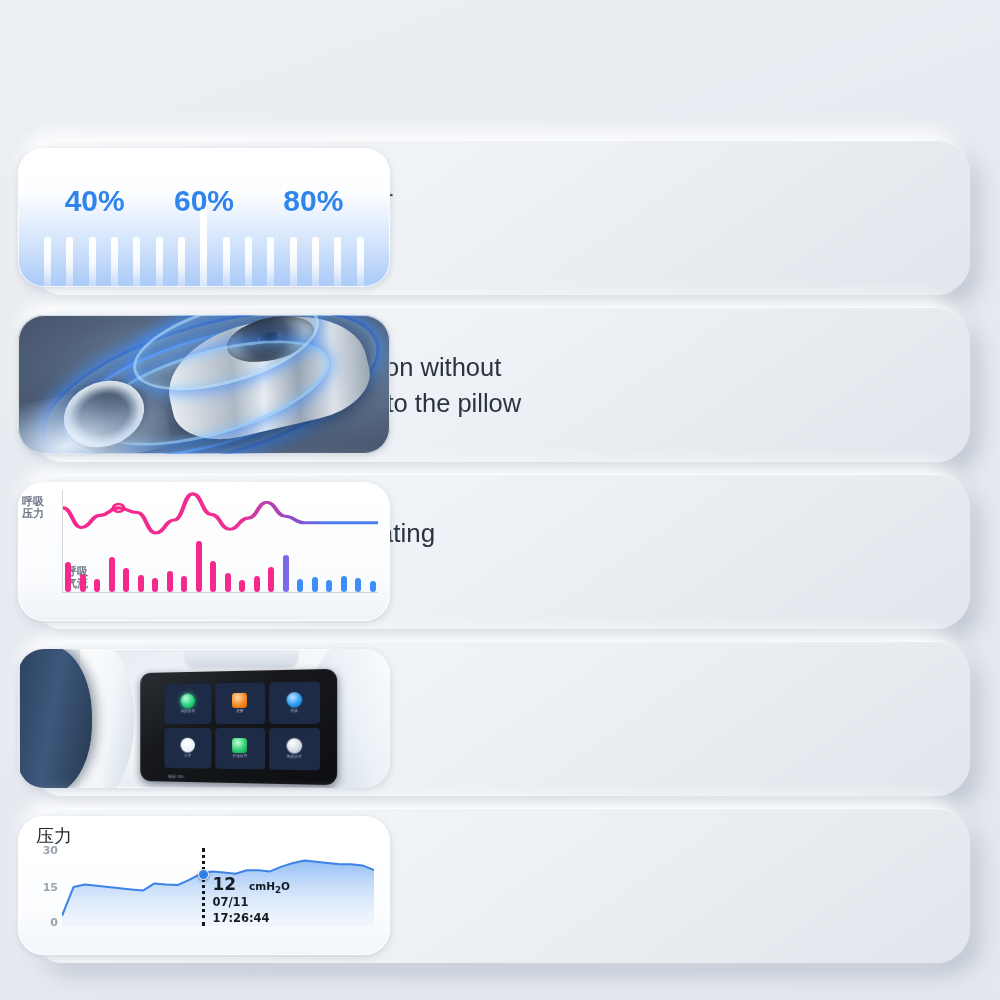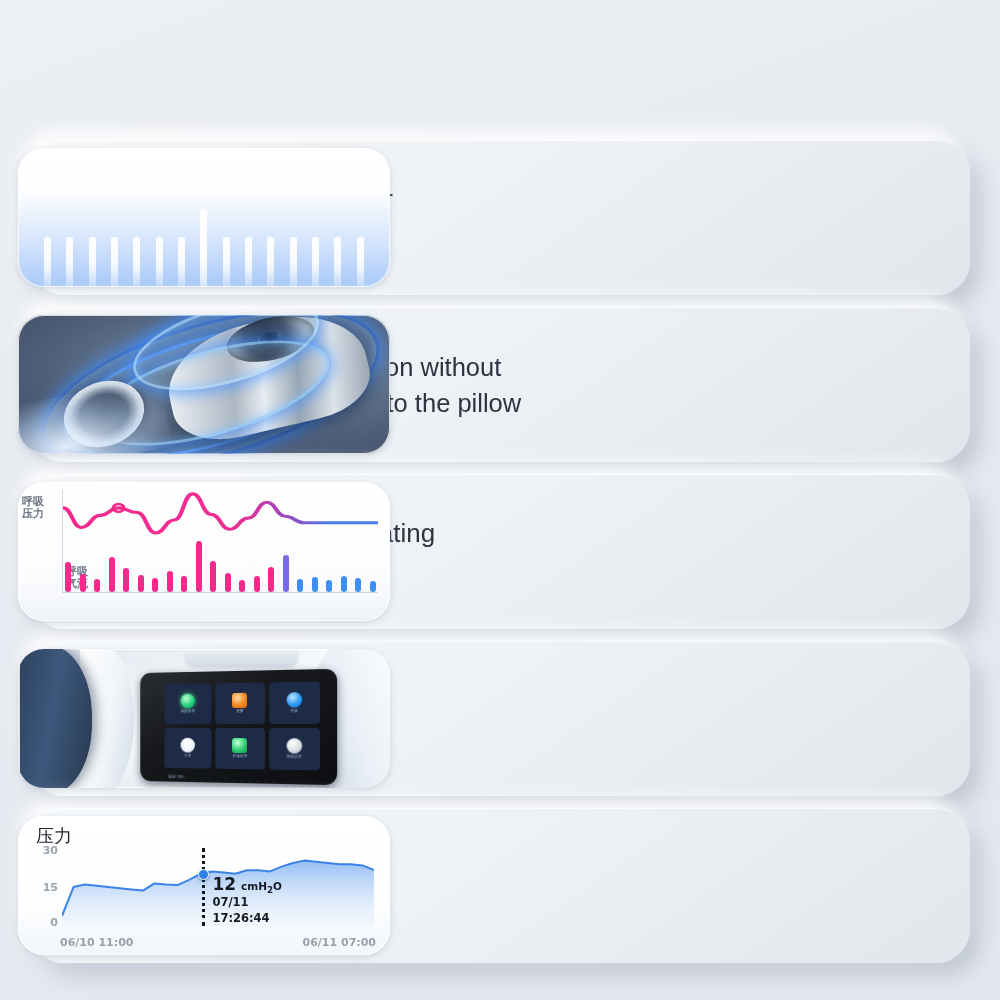--- a/index.html
+++ b/index.html
@@ -234,38 +234,43 @@
     position:absolute;left:0;top:0;width:0;height:100%;
     border-left:3px dotted #13171d;
   }
   .rp-dot{
     position:absolute;width:9px;height:9px;border-radius:50%;
     background:#2f7fe8;border:1.5px solid #fff;
     box-shadow:0 1px 3px rgba(20,60,120,.5);
   }
   .rp-tip{position:absolute;font-family:"DejaVu Sans",sans-serif;color:#161b22;}
   .rp-val{font-size:17px;font-weight:700;}
-  .rp-unit{font-size:10.5px;font-weight:700;margin-left:5px;}
+  .rp-unit{font-size:10.5px;font-weight:700;margin-left:13px;}
   .rp-date,.rp-time{font-size:11.5px;font-weight:700;line-height:1.35;}
   .rp-xlabs{
     position:absolute;left:42px;right:14px;bottom:6px;
     display:flex;justify-content:space-between;
     font-size:11px;color:#97a0ab;font-weight:700;
     font-family:"DejaVu Sans",sans-serif;
   }
 </style>
 </head>
 <body>
 
 <div class="page">
 
 
   <div class="card" id="card0">
     <div class="card-text">Dynamic humidification for<br>dry mouth and nose</div>
     <div class="media humid">
+      <div class="pcts">
+        <span class="pct">40%</span>
+        <span class="pct">60%</span>
+        <span class="pct">80%</span>
+      </div>
       <div class="ticks" id="humid-ticks">
           <div class="tick"></div>
           <div class="tick"></div>
           <div class="tick"></div>
           <div class="tick"></div>
           <div class="tick"></div>
           <div class="tick"></div>
           <div class="tick"></div>
           <div class="tick tall"></div>
           <div class="tick"></div>
@@ -400,20 +405,16 @@
           <path id="rp-line" fill="none" stroke="#3c83e8" stroke-width="2" stroke-linejoin="round" d="M0.0,67.8 L11.1,39.0 L22.2,36.6 L33.3,37.8 L44.4,39.0 L55.6,40.2 L66.7,41.4 L77.8,42.6 L88.9,35.4 L100.0,36.6 L111.1,37.1 L122.2,31.8 L133.3,25.8 L144.4,23.4 L155.6,24.6 L166.7,25.8 L177.8,22.2 L188.9,22.2 L200.0,23.4 L211.1,18.6 L222.2,15.0 L233.3,12.6 L244.4,13.8 L255.6,15.0 L266.7,16.2 L277.8,16.2 L288.9,17.4 L300.0,22.2"></path>
         </svg>
         <div class="rp-cursor" id="rp-cursor" style="left: 45%;"></div>
         <div class="rp-dot" id="rp-dot" style="left: calc(45% - 4.5px); top: calc(33.1% - 4.5px);"></div>
         <div class="rp-tip" id="rp-tip" style="left: calc(45% + 10px); top: 26px;">
           <div><span class="rp-val">12</span><span class="rp-unit">cmH<sub>2</sub>O</span></div>
           <div class="rp-date">07/11</div>
           <div class="rp-time">17:26:44</div>
         </div>
       </div>
-      <div class="rp-xlabs">
-        <span>06/10 11:00</span>
-        <span>06/11 07:00</span>
-      </div>
     </div>
   </div>
 
 </div>
 
 </body></html>

